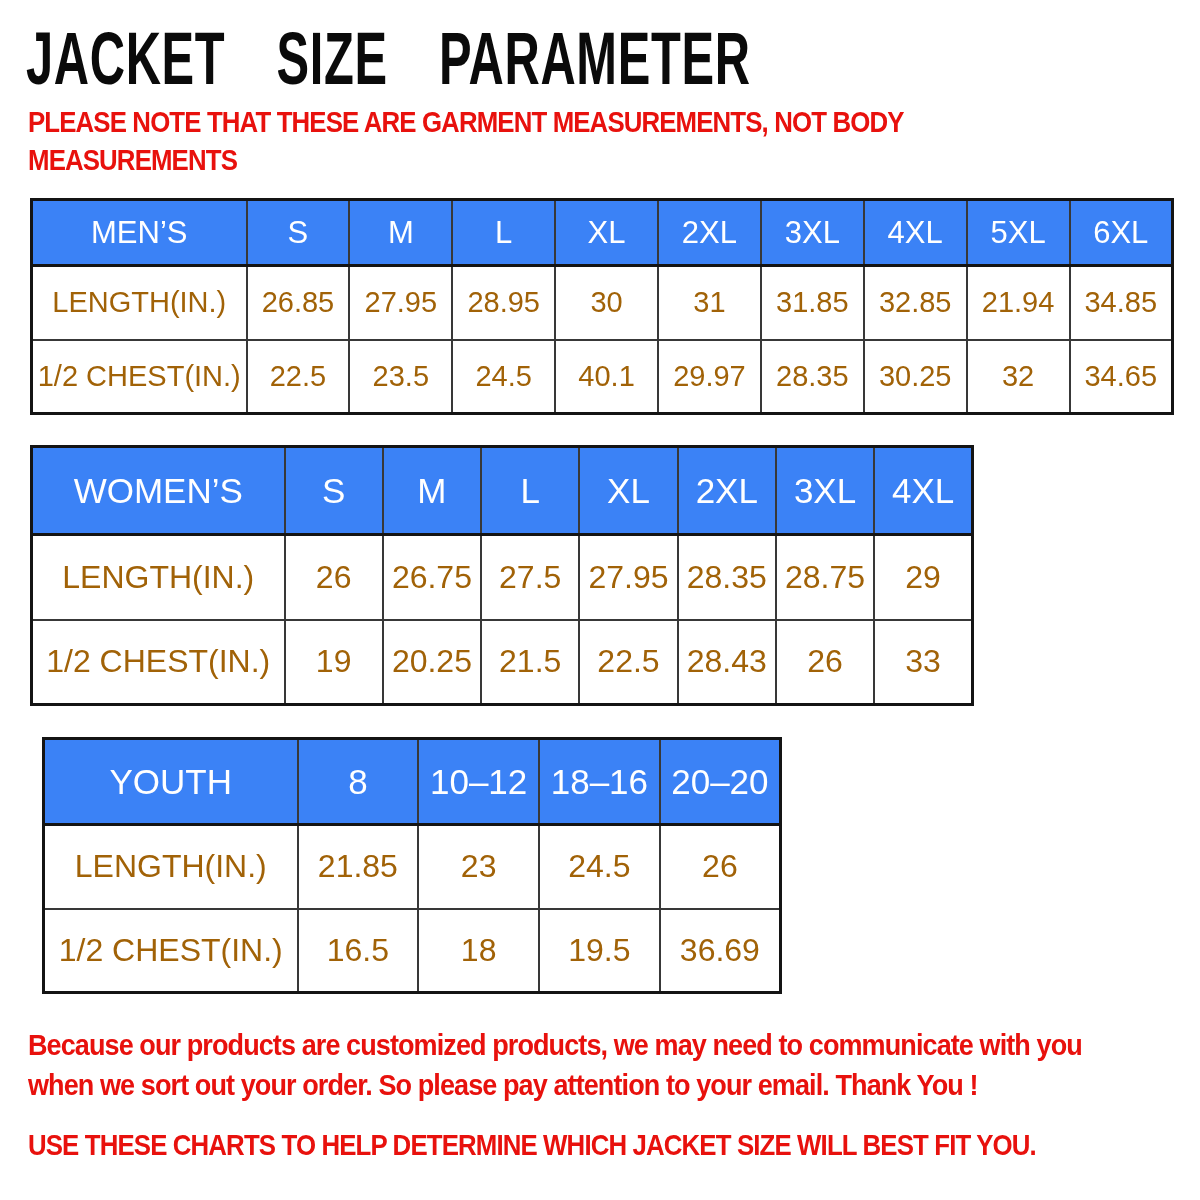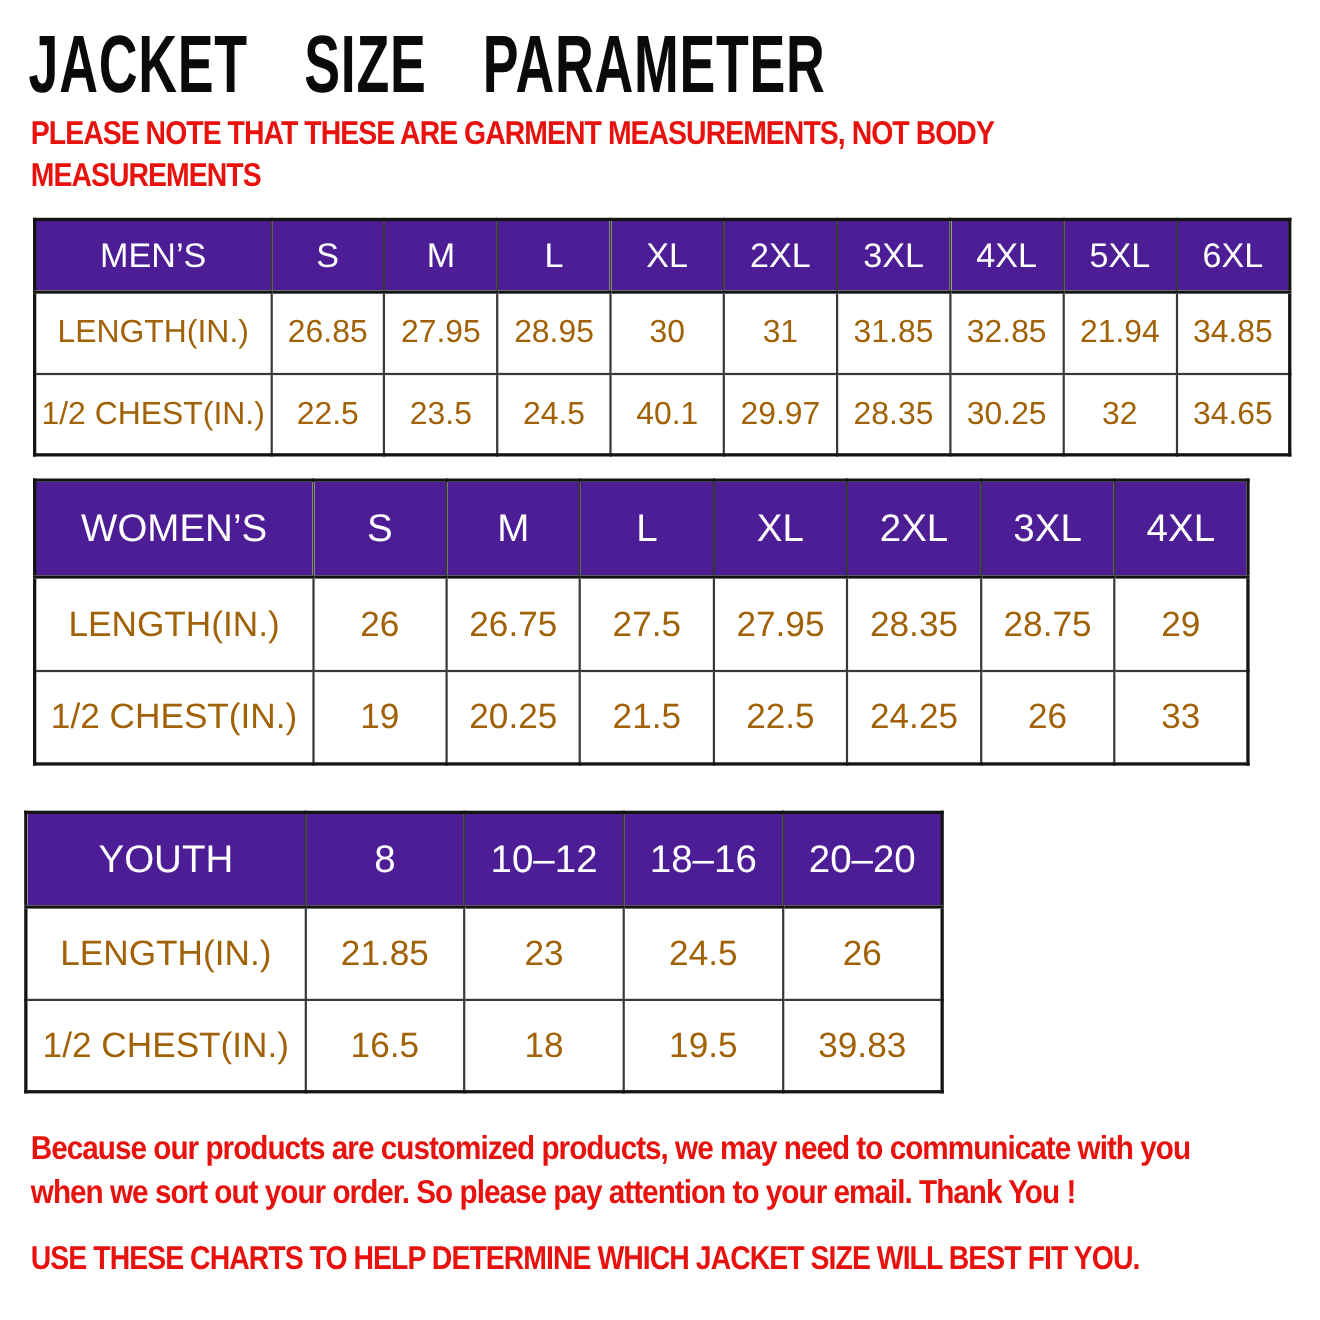--- a/index.html
+++ b/index.html
@@ -45,45 +45,45 @@
     background: #ffffff;
   }
   table.size-table th, table.size-table td {
     border: 2px solid #383838;
     text-align: center;
     vertical-align: middle;
     padding: 0;
     overflow: hidden;
   }
   table.size-table thead th {
-    background: #4c1d95;
+    background: #3b82f6;
     color: #ffffff;
     font-weight: normal;
     border-bottom: 3px solid #141414;
   }
   table.size-table td { color: #a16207; }
 
   
   #men-table { left: 30px; top: 198px; width: 1144px; }
   #men-table col.c0 { width: 215px; }
   #men-table thead tr { height: 66px; }
   #men-table tbody tr { height: 74px; }
   #men-table thead th { font-size: 31px; }
   #men-table tbody td { font-size: 29px; }
 
   
-  #women-table { left: 30px; top: 435px; width: 1106px; border-radius: 21px; }
+  #women-table { left: 30px; top: 445px; width: 944px; border-radius: 21px; }
   #women-table col.c0 { width: 253px; }
   #women-table thead tr { height: 88px; }
   #women-table tbody tr { height: 85px; }
   #women-table thead th { font-size: 35px; }
   #women-table tbody td { font-size: 32px; }
 
   
-  #youth-table { left: 22px; top: 737px; width: 836px; }
+  #youth-table { left: 42px; top: 737px; width: 740px; }
   #youth-table col.c0 { width: 254px; }
   #youth-table thead tr { height: 86px; }
   #youth-table tbody tr { height: 84px; }
   #youth-table thead th { font-size: 35px; }
   #youth-table tbody td { font-size: 32px; }
 
   td.row-label { letter-spacing: 0; }
 
   
   .red-footer {
@@ -203,21 +203,21 @@
       <td>28.35</td>
       <td>28.75</td>
       <td>29</td>
     </tr>
     <tr>
       <td class="row-label">1/2 CHEST(IN.)</td>
       <td>19</td>
       <td>20.25</td>
       <td>21.5</td>
       <td>22.5</td>
-      <td>24.25</td>
+      <td>28.43</td>
       <td>26</td>
       <td>33</td>
     </tr>
   </tbody>
 </table>
 
 <table id="youth-table" class="size-table abs">
   <colgroup>
     <col class="c0">
       <col>
@@ -240,21 +240,21 @@
       <td>21.85</td>
       <td>23</td>
       <td>24.5</td>
       <td>26</td>
     </tr>
     <tr>
       <td class="row-label">1/2 CHEST(IN.)</td>
       <td>16.5</td>
       <td>18</td>
       <td>19.5</td>
-      <td>39.83</td>
+      <td>36.69</td>
     </tr>
   </tbody>
 </table>
 
 <div id="footer-para1" class="abs red-footer">
   <div>Because our products are customized products, we may need to communicate with you</div>
   <div>when we sort out your order. So please pay attention to your email. Thank You !</div>
 </div>
 <div id="footer-para2" class="abs red-footer">USE THESE CHARTS TO HELP DETERMINE WHICH JACKET SIZE WILL BEST FIT YOU.</div>
 

